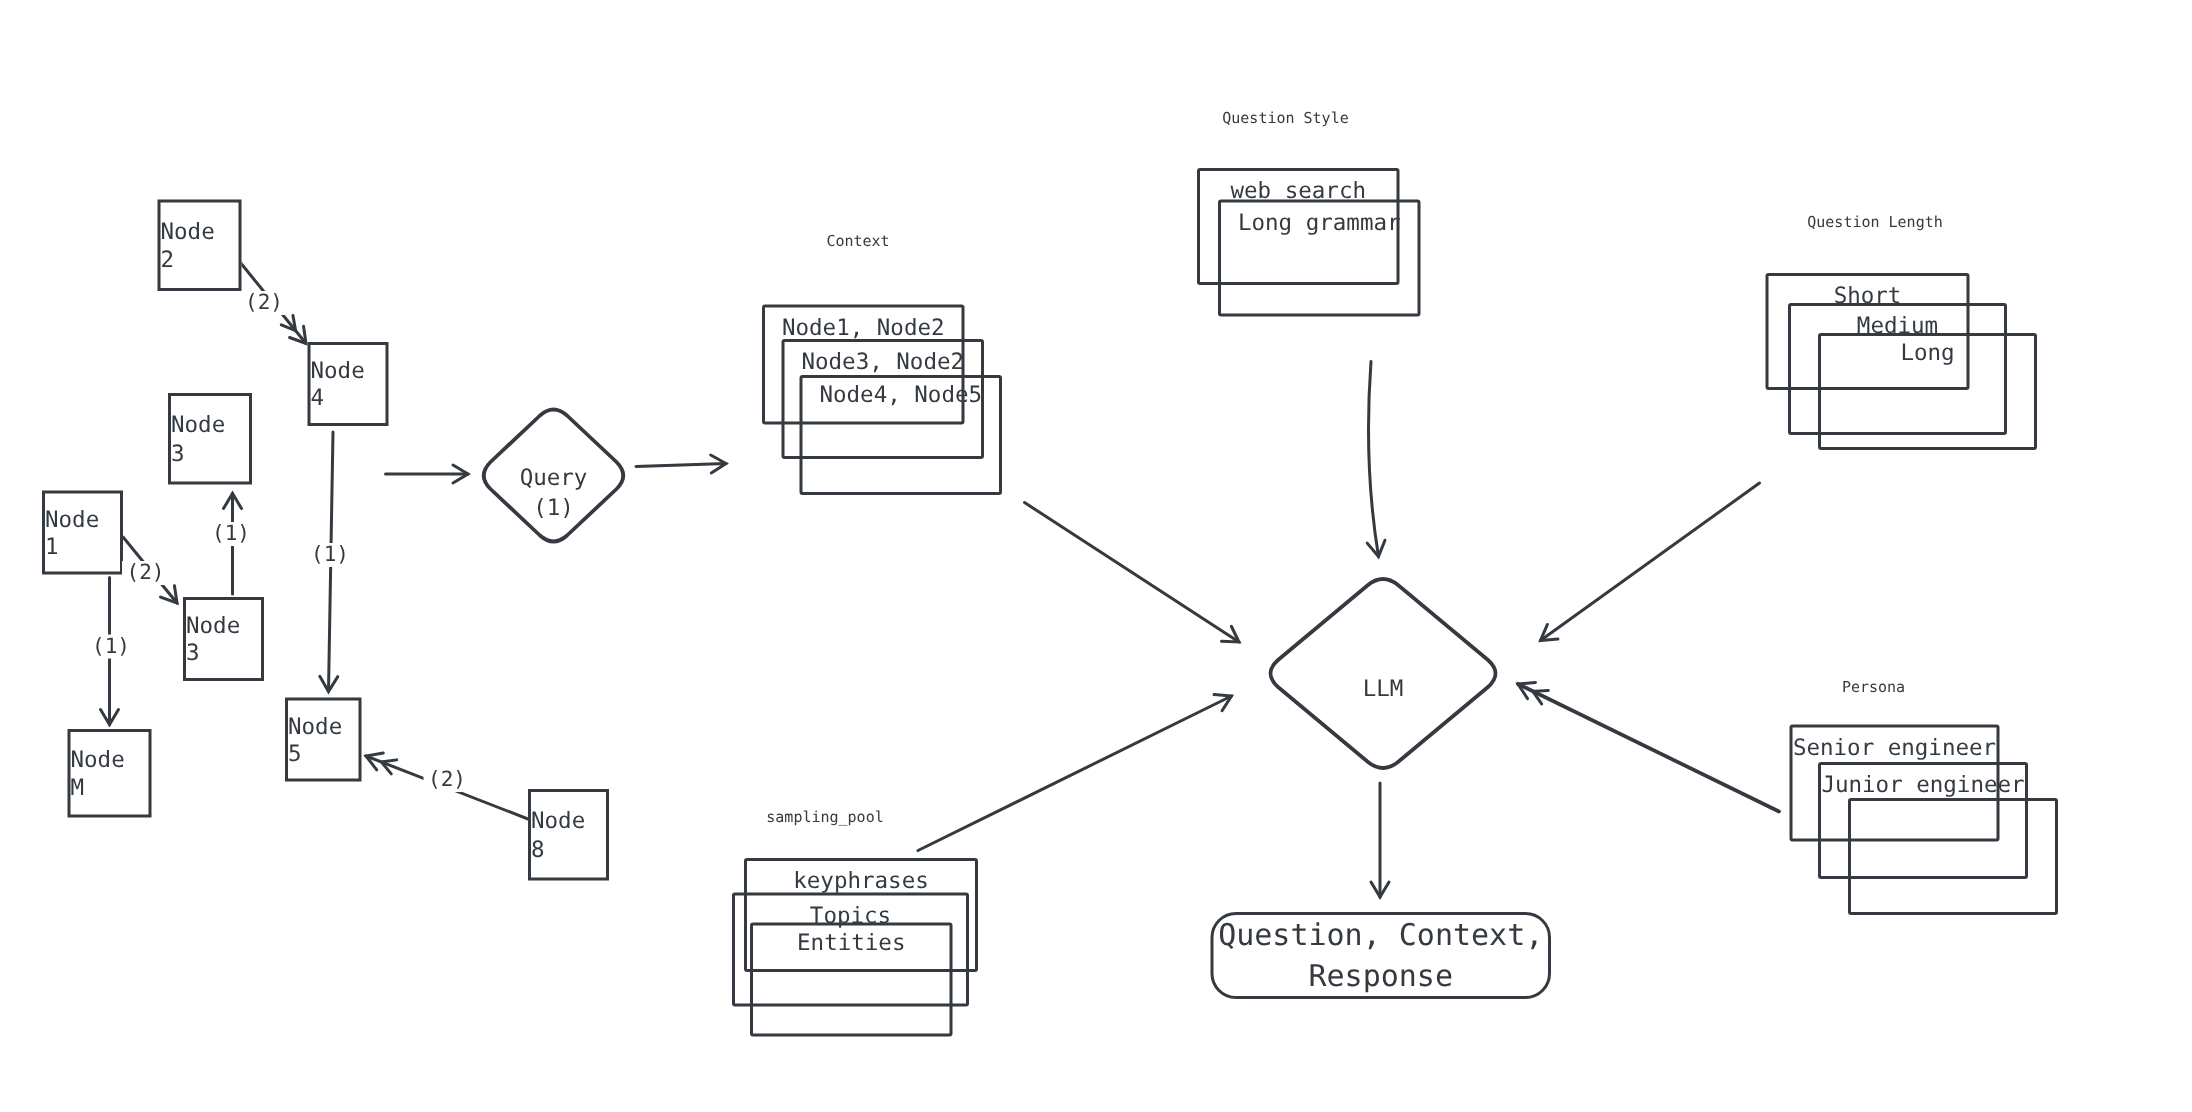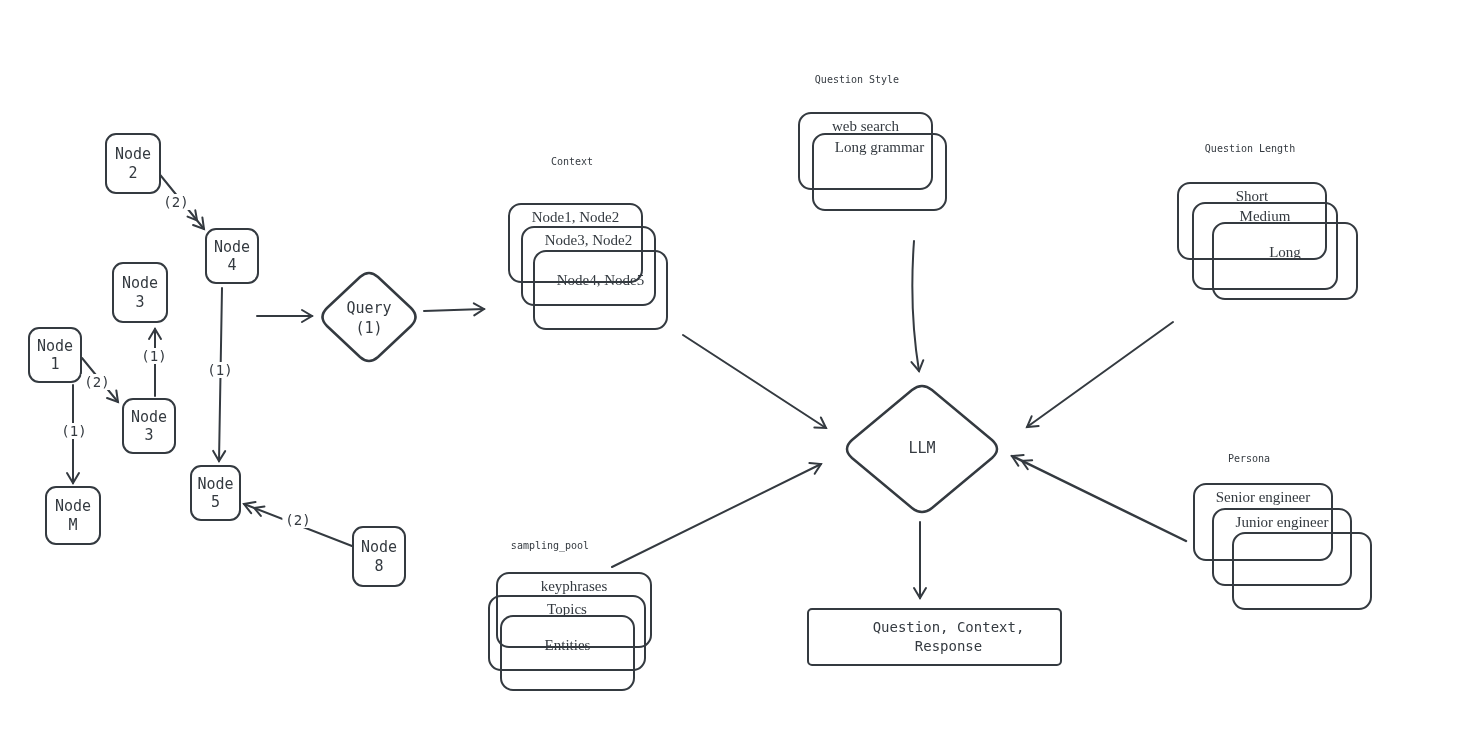--- a/index.html
+++ b/index.html
@@ -7,53 +7,53 @@
     position:relative;
     width:1461px;height:741px;
     background:#ffffff;
     font-family:"DejaVu Sans Mono", monospace;
     color:#343a40;
     overflow:hidden;
   }
   #connectors{position:absolute;left:0;top:0;z-index:1;}
   .node{
     position:absolute;z-index:2;
-    border:2.5px solid #343a40;border-radius:11px;
+    border:2.5px solid #343a40;border-radius:0;
     background:#ffffff;
-    display:flex;flex-direction:column;align-items:center;justify-content:center;
+    display:flex;flex-direction:column;align-items:flex-start;justify-content:center;
     font-size:15px;line-height:1.22;
   }
   .card{
     position:absolute;z-index:2;
-    border:2px solid #343a40;border-radius:13px;
+    border:2px solid #343a40;border-radius:2px;
     background:transparent;
-    text-align:center;font-size:15px;padding-top:4px;box-sizing:border-box;font-family:Liberation Serif, serif;
+    text-align:center;font-size:15px;padding-top:4px;box-sizing:border-box;
   }
-  .pad-8{padding-top:20px;}
+  .pad-8{padding-top:2px;}
   .stack-title{
     position:absolute;z-index:2;
     font-size:10px;white-space:nowrap;transform:translateX(-50%);
   }
   .edge-label{
     position:absolute;z-index:3;
     font-size:14px;background:#ffffff;padding:0 3px;
     transform:translate(-50%,-50%);white-space:nowrap;
   }
   .diamond-label{
     position:absolute;z-index:2;
     transform:translate(-50%,-50%);
     display:flex;flex-direction:column;align-items:center;
-    font-size:15px;line-height:1.3;white-space:nowrap;
+    font-size:15px;line-height:1.3;white-space:nowrap;margin-top:11px;
   }
   .output-box{
     position:absolute;z-index:2;
-    border:2.5px solid #343a40;border-radius:5px;
+    border:2.5px solid #343a40;border-radius:17px;
     background:#ffffff;
     display:flex;flex-direction:column;align-items:center;justify-content:center;
-    font-size:14px;line-height:1.35;padding-left:28px;
+    font-size:20px;line-height:1.35;
   }
 </style>
 </head>
 <body>
 
 <div id="canvas">
 
   <svg id="connectors" width="1461" height="741" viewBox="0 0 1461 741">
     <defs>
       <marker id="ah" viewBox="0 0 16 16" refX="13" refY="8" markerWidth="16" markerHeight="16" orient="auto" markerUnits="userSpaceOnUse">
@@ -139,21 +139,21 @@
   <div class="stack-title" style="left:572px;top:156px">Context</div>
   <div class="card" style="left:508px;top:203px;width:135px;height:80px">Node1, Node2</div>
   <div class="card" style="left:521px;top:226px;width:135px;height:80px">Node3, Node2</div>
   <div class="card pad-8" style="left:533px;top:250px;width:135px;height:80px">Node4, Node5</div>
 
   <div class="stack-title" style="left:857px;top:74px">Question Style</div>
   <div class="card" style="left:798px;top:112px;width:135px;height:78px">web search</div>
   <div class="card" style="left:812px;top:133px;width:135px;height:78px">Long grammar</div>
 
   <div class="stack-title" style="left:1250px;top:143px">Question Length</div>
-  <div class="card" style="left:1177px;top:182px;width:150px;height:78px">Short</div>
+  <div class="card" style="left:1177px;top:182px;width:136px;height:78px">Short</div>
   <div class="card" style="left:1192px;top:202px;width:146px;height:88px">Medium</div>
   <div class="card pad-8" style="left:1212px;top:222px;width:146px;height:78px">Long</div>
 
   <div class="stack-title" style="left:1249px;top:453px">Persona</div>
   <div class="card" style="left:1193px;top:483px;width:140px;height:78px">Senior engineer</div>
   <div class="card" style="left:1212px;top:508px;width:140px;height:78px">Junior engineer</div>
   <div class="card" style="left:1232px;top:532px;width:140px;height:78px"></div>
 
   <div class="stack-title" style="left:550px;top:540px">sampling_pool</div>
   <div class="card" style="left:496px;top:572px;width:156px;height:76px">keyphrases</div>

